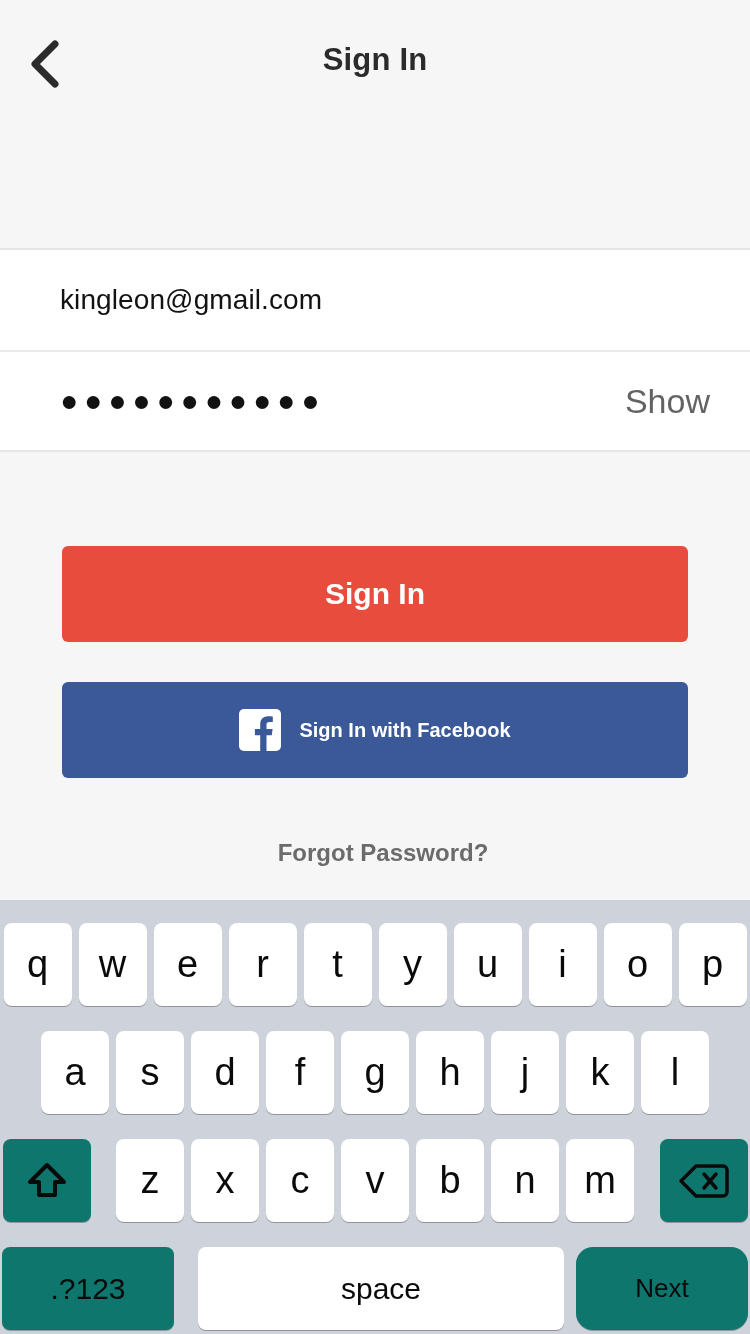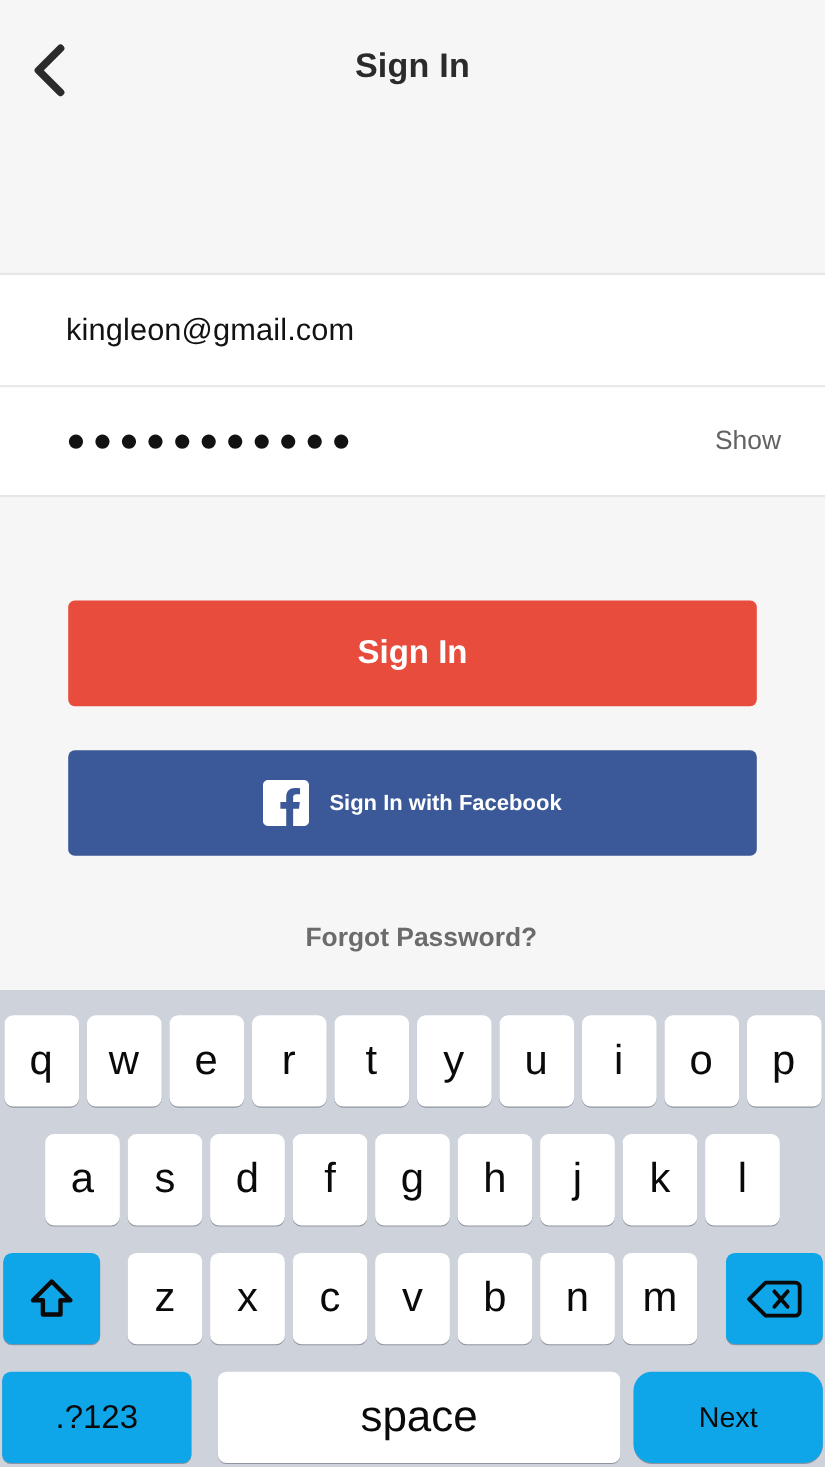--- a/index.html
+++ b/index.html
@@ -85,21 +85,21 @@
     flex: 1;
     text-align: left;
     white-space: nowrap;
   }
   .field-value.password {
     font-size: 30px;
     letter-spacing: 6px;
     line-height: 1;
   }
   .show-link {
-    font-size: 24px;
+    font-size: 34px;
     color: #636363;
     margin-left: auto;
     cursor: pointer;
     white-space: nowrap;
   }
 
   
   .actions {
     position: absolute;
     left: 0;
@@ -191,39 +191,39 @@
     color: #0a0a0a;
     height: 83px;
     cursor: pointer;
     box-sizing: border-box;
     user-select: none;
   }
   .key-letter { width: 68px; margin: 0 3.5px; }
   .kb-row-2 .key-letter { margin: 0 3.5px; }
 
   .key-mod {
-    background: #0ea5e9;
+    background: #0f766e;
     box-shadow: 0 1px 0 rgba(136,142,152,0.9);
   }
   .key-shift, .key-backspace {
     width: 88px;
     border-radius: 8px;
   }
   .key-shift { margin-right: 22px; }
   .key-backspace { margin-left: 22px; }
   .key-shift svg, .key-backspace svg { display: block; }
 
   .key-num {
     width: 172px;
     font-size: 30px;
     margin-right: 24px;
   }
   .key-space {
     width: 366px;
-    font-size: 40px;
+    font-size: 30px;
   }
   .key-next {
     width: 172px;
     font-size: 26px;
     margin-left: 12px;
     border-radius: 17px;
   }
 </style>
 </head>
 <body>

